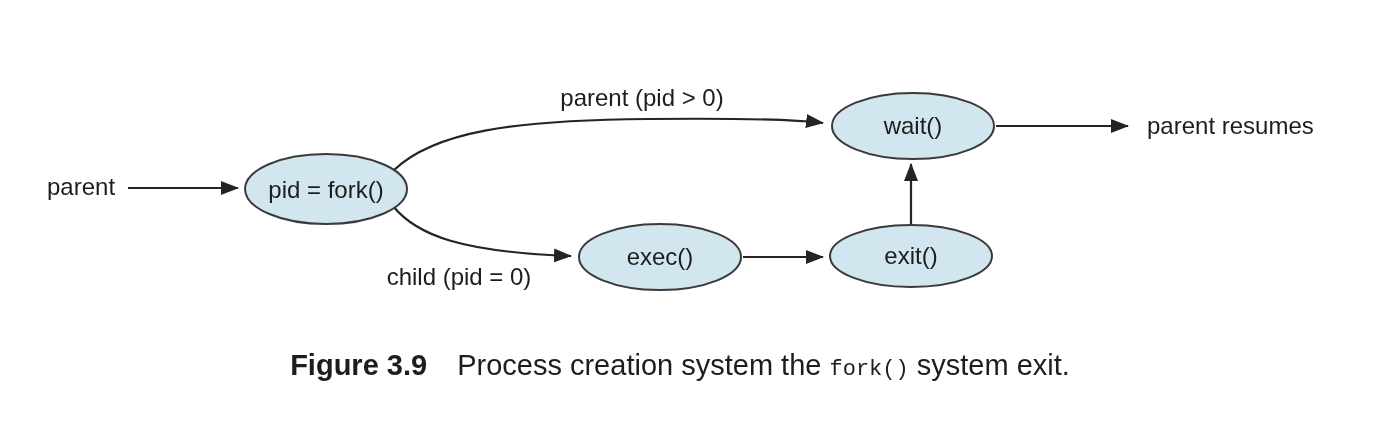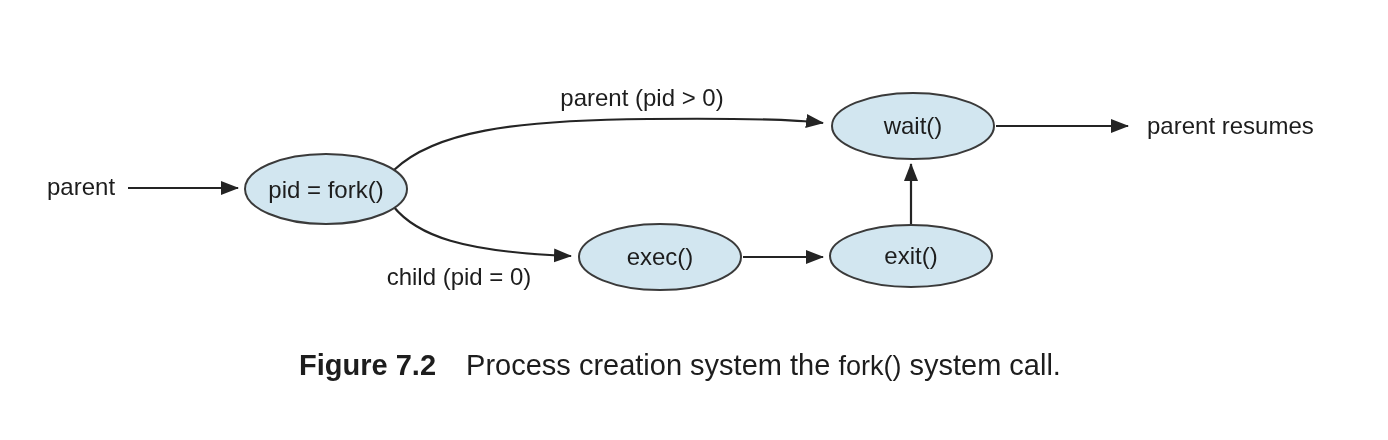--- a/index.html
+++ b/index.html
@@ -43,22 +43,22 @@
     white-space: nowrap;
     font-size: 29px;
     color: #1d1d1d;
     line-height: 1.1;
   }
   .caption .fig-num {
     font-weight: bold;
     margin-right: 30px;
   }
   .caption .code {
-    font-family: Liberation Sans, sans-serif;
-    font-size: 27px;
+    font-family: Liberation Mono, monospace;
+    font-size: 22px;
     font-weight: 500;
   }
 </style>
 </head>
 <body>
 
 <div class="figure-wrap">
 
   <svg class="diagram-svg" width="1388" height="440" viewBox="0 0 1388 440">
     <defs>
@@ -84,15 +84,15 @@
     <text x="660" y="265" text-anchor="middle">exec()</text>
     <text x="911" y="264" text-anchor="middle">exit()</text>
 
     <text x="47" y="195">parent</text>
     <text x="1147" y="134">parent resumes</text>
 
     <text x="642" y="106" text-anchor="middle">parent (pid &gt; 0)</text>
     <text x="459" y="285" text-anchor="middle">child (pid = 0)</text>
   </svg>
 
-  <div class="caption"><span class="fig-num">Figure 7.2</span><span>Process creation system the </span><span class="code">fork()</span><span> system call.</span></div>
+  <div class="caption"><span class="fig-num">Figure 3.9</span><span>Process creation system the </span><span class="code">fork()</span><span> system exit.</span></div>
 
 </div>
 
 </body></html>

